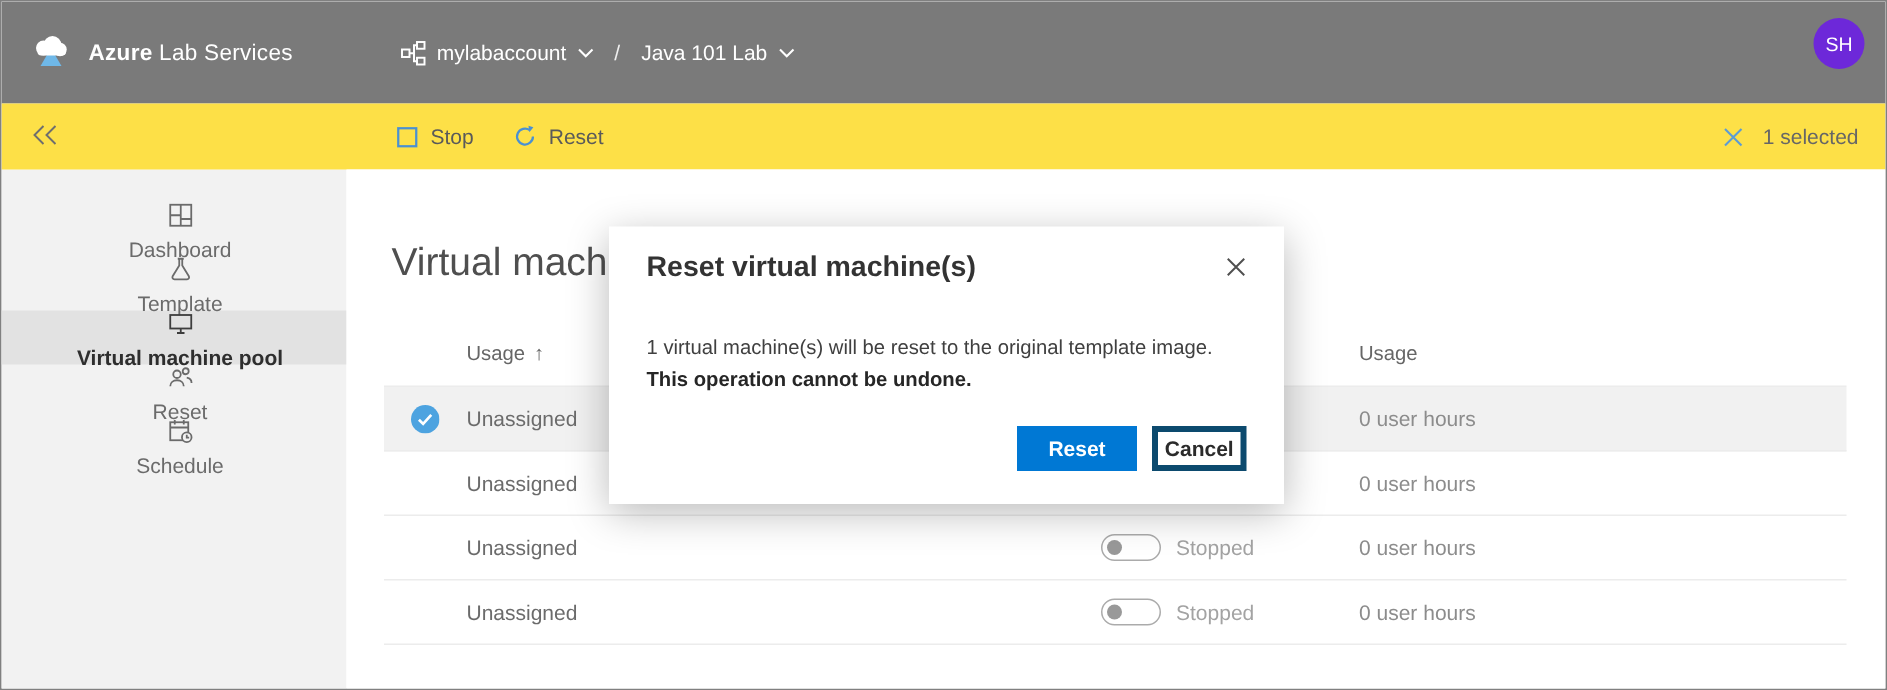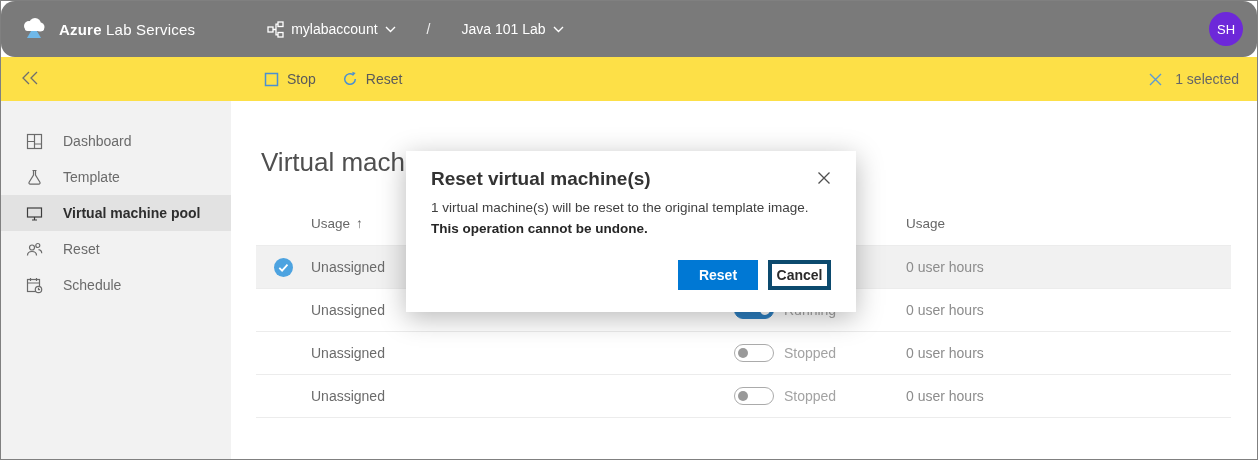--- a/index.html
+++ b/index.html
@@ -5,27 +5,27 @@
   * { margin:0; padding:0; box-sizing:border-box; }
   html,body { background:#fff; }
   body { font-family:"Liberation Sans","DejaVu Sans",sans-serif; }
   .frame {
     position:relative; width:1258px; height:460px;
     border:1px solid #808080; overflow:hidden; background:#fff;
   }
 
   
   .topbar {
-    height:56px; background:#7a7a7a; display:flex; align-items:center;
-    color:#fff; padding:0 14px 0 18px; position:relative;border-radius:14px;
+    height:68px; background:#7a7a7a; display:flex; align-items:center;
+    color:#fff; padding:0 14px 0 18px; position:relative;
   }
   .logo { width:30px; height:30px; margin-right:10px; flex:0 0 auto; }
   .brand { font-size:15px; letter-spacing:.2px; white-space:nowrap; }
   .brand b { font-weight:700; }
-  .crumбs,.crumbs { display:flex; align-items:center; margin-left:72px; gap:21px; font-size:14px;justify-content:space-between; }
+  .crumбs,.crumbs { display:flex; align-items:center; margin-left:72px; gap:4px; font-size:14px;justify-content:space-between; }
   .crumb { display:flex; align-items:center; gap:7px; cursor:pointer; }
   .crumb-sep { margin:0 10px; font-size:14px; color:#f0f0f0; }
   .chev { width:11px; height:7px; }
   .avatar {
     position:absolute; right:14px; top:11px; width:34px; height:34px;
     border-radius:50%; background:#6d28d9; color:#fff; font-size:13px;
     display:flex; align-items:center; justify-content:center;
   }
 
   
@@ -34,22 +34,22 @@
   .cmd-group { position:absolute; left:263px; top:0; height:44px; display:flex; align-items:center; gap:26px; }
   .cmd { display:flex; align-items:center; gap:8px; font-size:14px; color:#5a5a5a; cursor:pointer; }
   .sel-group { position:absolute; right:18px; top:0; height:44px; display:flex; align-items:center; gap:12px; }
   .sel-label { font-size:14px; color:#666; }
   .clear-x { cursor:pointer; display:flex; }
 
   
   .page-body { display:flex; height:358px; }
   .sidebar { width:230px; background:#f2f2f2; padding-top:22px; flex:0 0 auto; }
   .side-item {
-    height:36px; display:flex; align-items:center; gap:20px;
-    padding-left:25px; font-size:14px; color:#6b6b6b; cursor:pointer;
+    height:36px; display:flex; align-items:center; gap:6px;
+    padding-left:8px; font-size:14px; color:#6b6b6b; cursor:pointer;flex-direction:column;
   }
   .side-item .s-icon { width:17px; height:17px; display:flex; }
   .side-item.selected { background:#e2e2e2; color:#2e2e2e; font-weight:700; }
 
   .main { position:relative; flex:1; background:#fff; }
   .page-title { position:absolute; left:30px; top:46px; font-size:26px; color:#4f4f4f; font-weight:400; }
 
   
   .vm-table { position:absolute; left:25px; top:100px; width:975px; }
   .t-row {
@@ -76,21 +76,21 @@
 
   
   .dialog {
     position:absolute; left:405px; top:150px; width:450px;
     background:#fff; box-shadow:0 6px 26px rgba(0,0,0,.28);
     padding:17px 25px 22px 25px; z-index:10;
   }
   .dlg-head { display:flex; justify-content:space-between; align-items:flex-start; }
   .dlg-title { font-size:19px; font-weight:700; color:#333; }
   .dlg-close { cursor:pointer; margin-top:3px; display:flex; }
-  .dlg-body { margin-top:8px; font-size:13.5px; color:#404040; line-height:1.55; }
+  .dlg-body { margin-top:32px; font-size:13.5px; color:#404040; line-height:1.55; }
   .dlg-body .warn { font-weight:700; color:#262626; }
   .dlg-actions { margin-top:20px; display:flex; justify-content:flex-end; gap:10px; }
   .btn { font-size:14px; font-weight:700; height:30px; cursor:pointer; font-family:inherit; }
   .btn-primary { background:#0078d4; color:#fff; border:1px solid #0078d4; width:80px; }
   .btn-secondary { background:#fff; color:#2b2b2b; border:4px solid #0c4a6e; width:63px; }
 
   svg { display:block; }
 </style>
 </head>
 <body>

